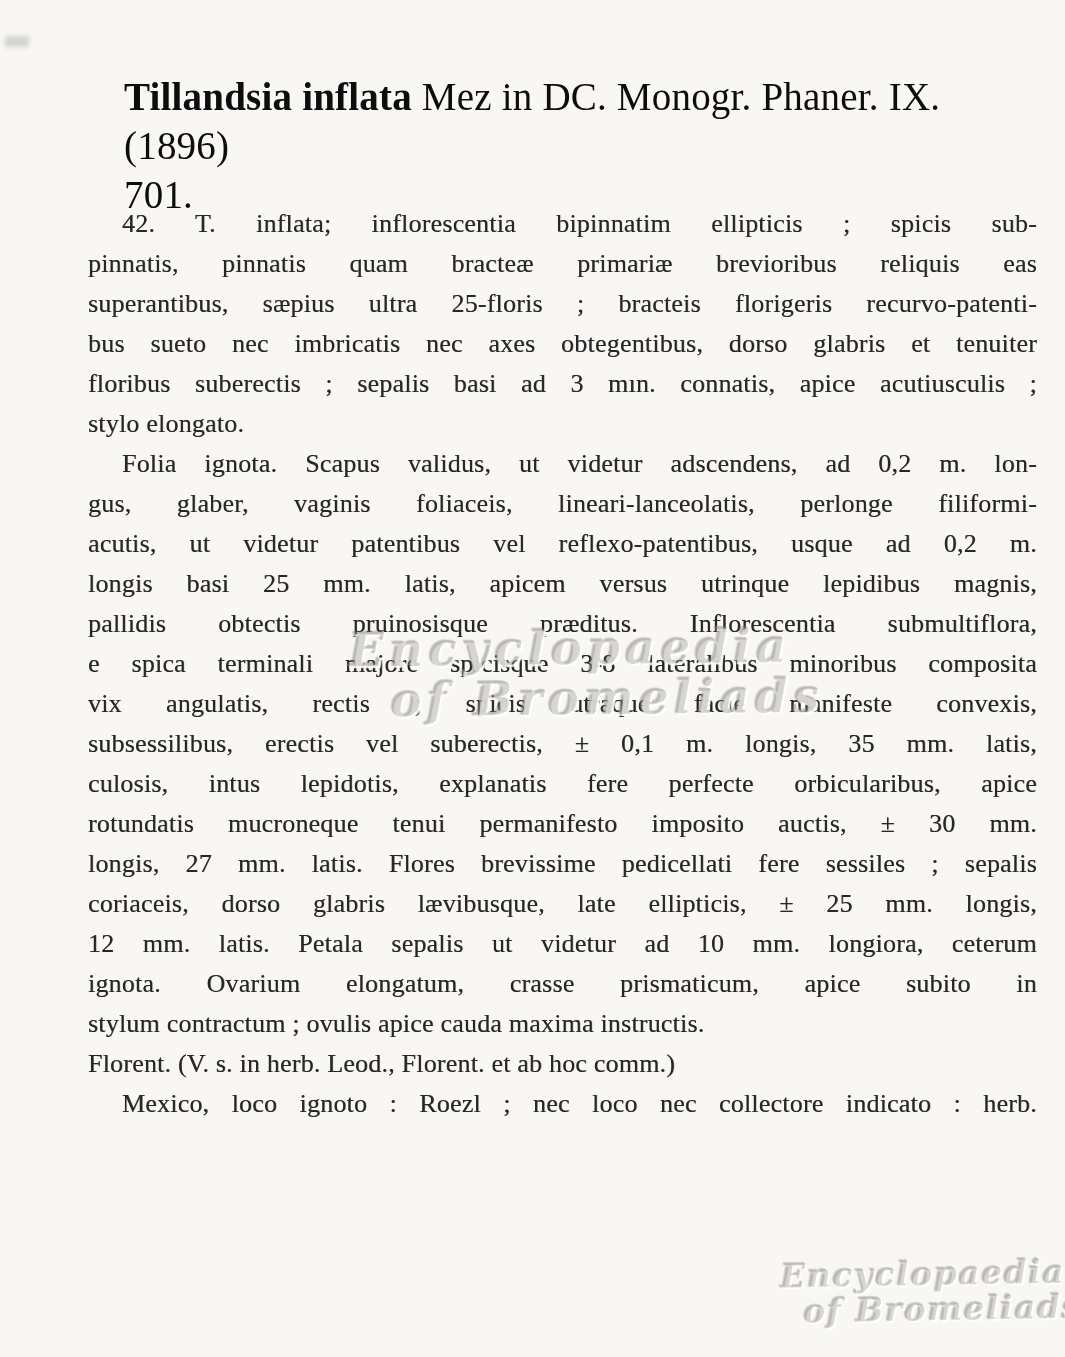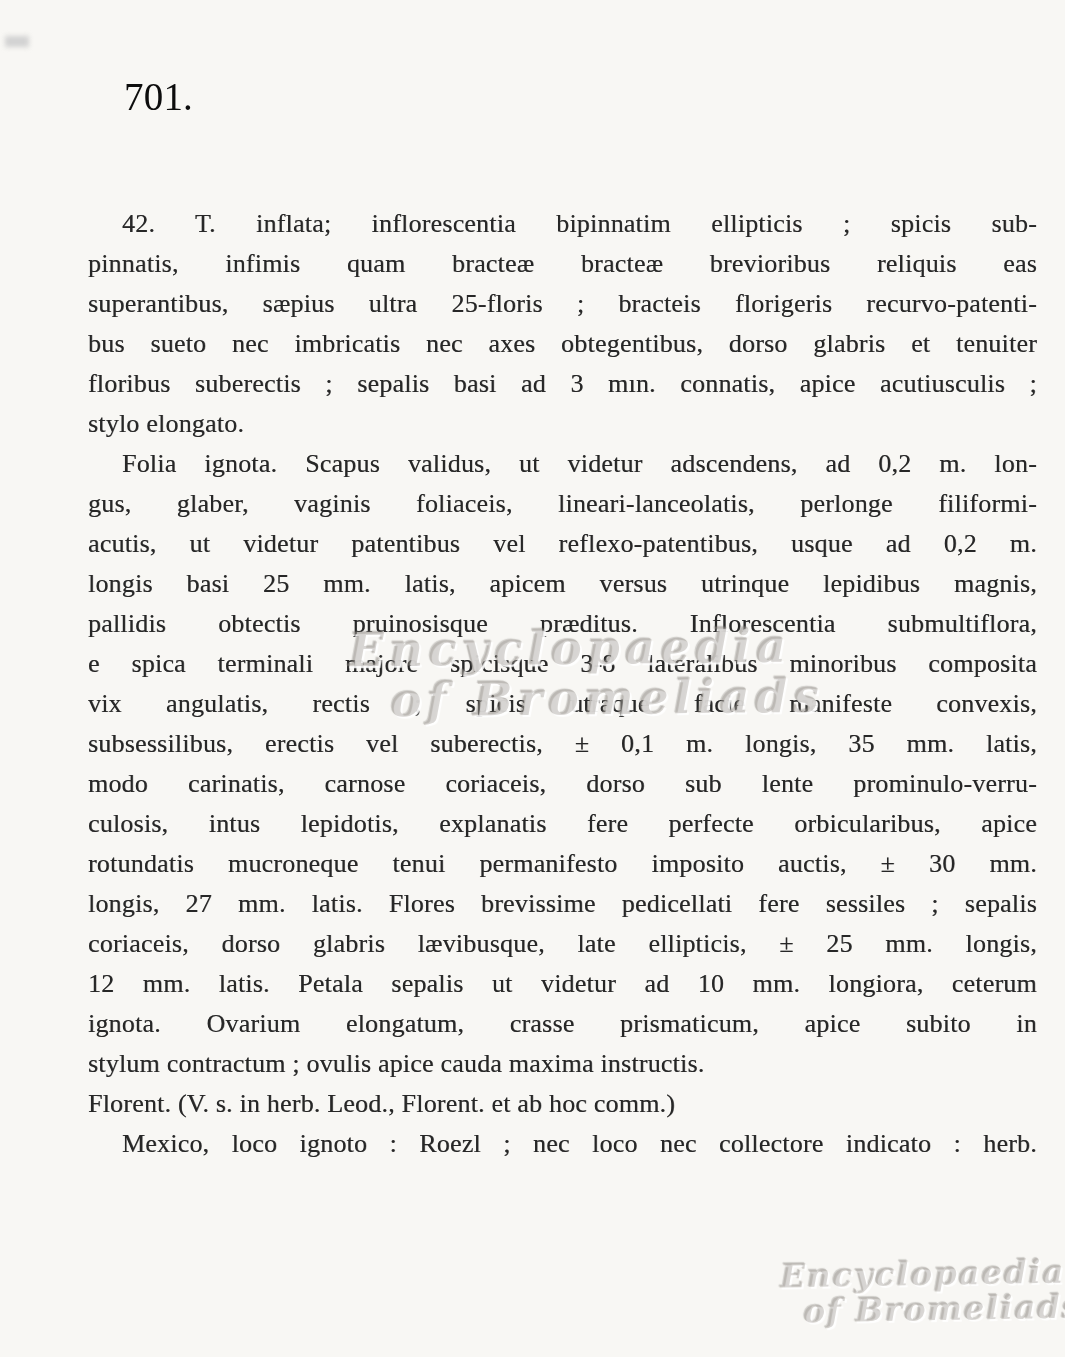--- a/index.html
+++ b/index.html
@@ -52,40 +52,40 @@
 </style>
 </head>
 <body>
 
 <div class="scan">
 
   <div class="smudge"></div>
   <div class="edge-strip"></div>
 
   <div class="title">
+    <div><b>Tillandsia inflata</b><span> Mez in DC. Monogr. Phaner. IX. (1896)</span></div>
     <div>701.</div>
   </div>
 
   <div class="body-text">
 
   <div class="line indent"><b>42. T. inflata</b><span>; inflorescentia bipinnatim ellipticis ; spicis sub-</span></div>
-      <div class="line"><span>pinnatis, infimis quam bracteæ bracteæ brevioribus reliquis eas</span></div>
+      <div class="line"><span>pinnatis, pinnatis quam bracteæ primariæ brevioribus reliquis eas</span></div>
       <div class="line"><span>superantibus, sæpius ultra 25-floris ; bracteis florigeris recurvo-patenti-</span></div>
       <div class="line"><span>bus sueto nec imbricatis nec axes obtegentibus, dorso glabris et tenuiter</span></div>
       <div class="line"><span>floribus suberectis ; sepalis basi ad 3 mın. connatis, apice acutiusculis ;</span></div>
       <div class="line last"><span>stylo elongato.</span></div>
       <div class="line indent"><span>Folia ignota. Scapus validus, ut videtur adscendens, ad 0,2 m. lon-</span></div>
       <div class="line"><span>gus, glaber, vaginis foliaceis, lineari-lanceolatis, perlonge filiformi-</span></div>
       <div class="line"><span>acutis, ut videtur patentibus vel reflexo-patentibus, usque ad 0,2 m.</span></div>
       <div class="line"><span>longis basi 25 mm. latis, apicem versus utrinque lepidibus magnis,</span></div>
       <div class="line"><span>pallidis obtectis pruinosisque præditus. Inflorescentia submultiflora,</span></div>
       <div class="line"><span>e spica terminali majore spicisque 3-8 lateralibus minoribus composita</span></div>
       <div class="line"><span>vix angulatis, rectis ; spicis utraque facie manifeste convexis,</span></div>
       <div class="line"><span>subsessilibus, erectis vel suberectis, ± 0,1 m. longis, 35 mm. latis,</span></div>
-      <div class="line"><span>modo carinatis, carnose coriaceis, dorso sub lente prominulo-verru-</span></div>
       <div class="line"><span>culosis, intus lepidotis, explanatis fere perfecte orbicularibus, apice</span></div>
       <div class="line"><span>rotundatis mucroneque tenui permanifesto imposito auctis, ± 30 mm.</span></div>
       <div class="line"><span>longis, 27 mm. latis. Flores brevissime pedicellati fere sessiles ; sepalis</span></div>
       <div class="line"><span>coriaceis, dorso glabris lævibusque, late ellipticis, ± 25 mm. longis,</span></div>
       <div class="line"><span>12 mm. latis. Petala sepalis ut videtur ad 10 mm. longiora, ceterum</span></div>
       <div class="line"><span>ignota. Ovarium elongatum, crasse prismaticum, apice subito in</span></div>
       <div class="line last"><span>stylum contractum ; ovulis apice cauda maxima instructis.</span></div>
       <div class="line last"><span>Florent. (V. s. in herb. Leod., Florent. et ab hoc comm.)</span></div>
       <div class="line indent"><span>Mexico, loco ignoto : </span><b>Roezl</b><span> ; nec loco nec collectore indicato : herb.</span></div>
     </div>

